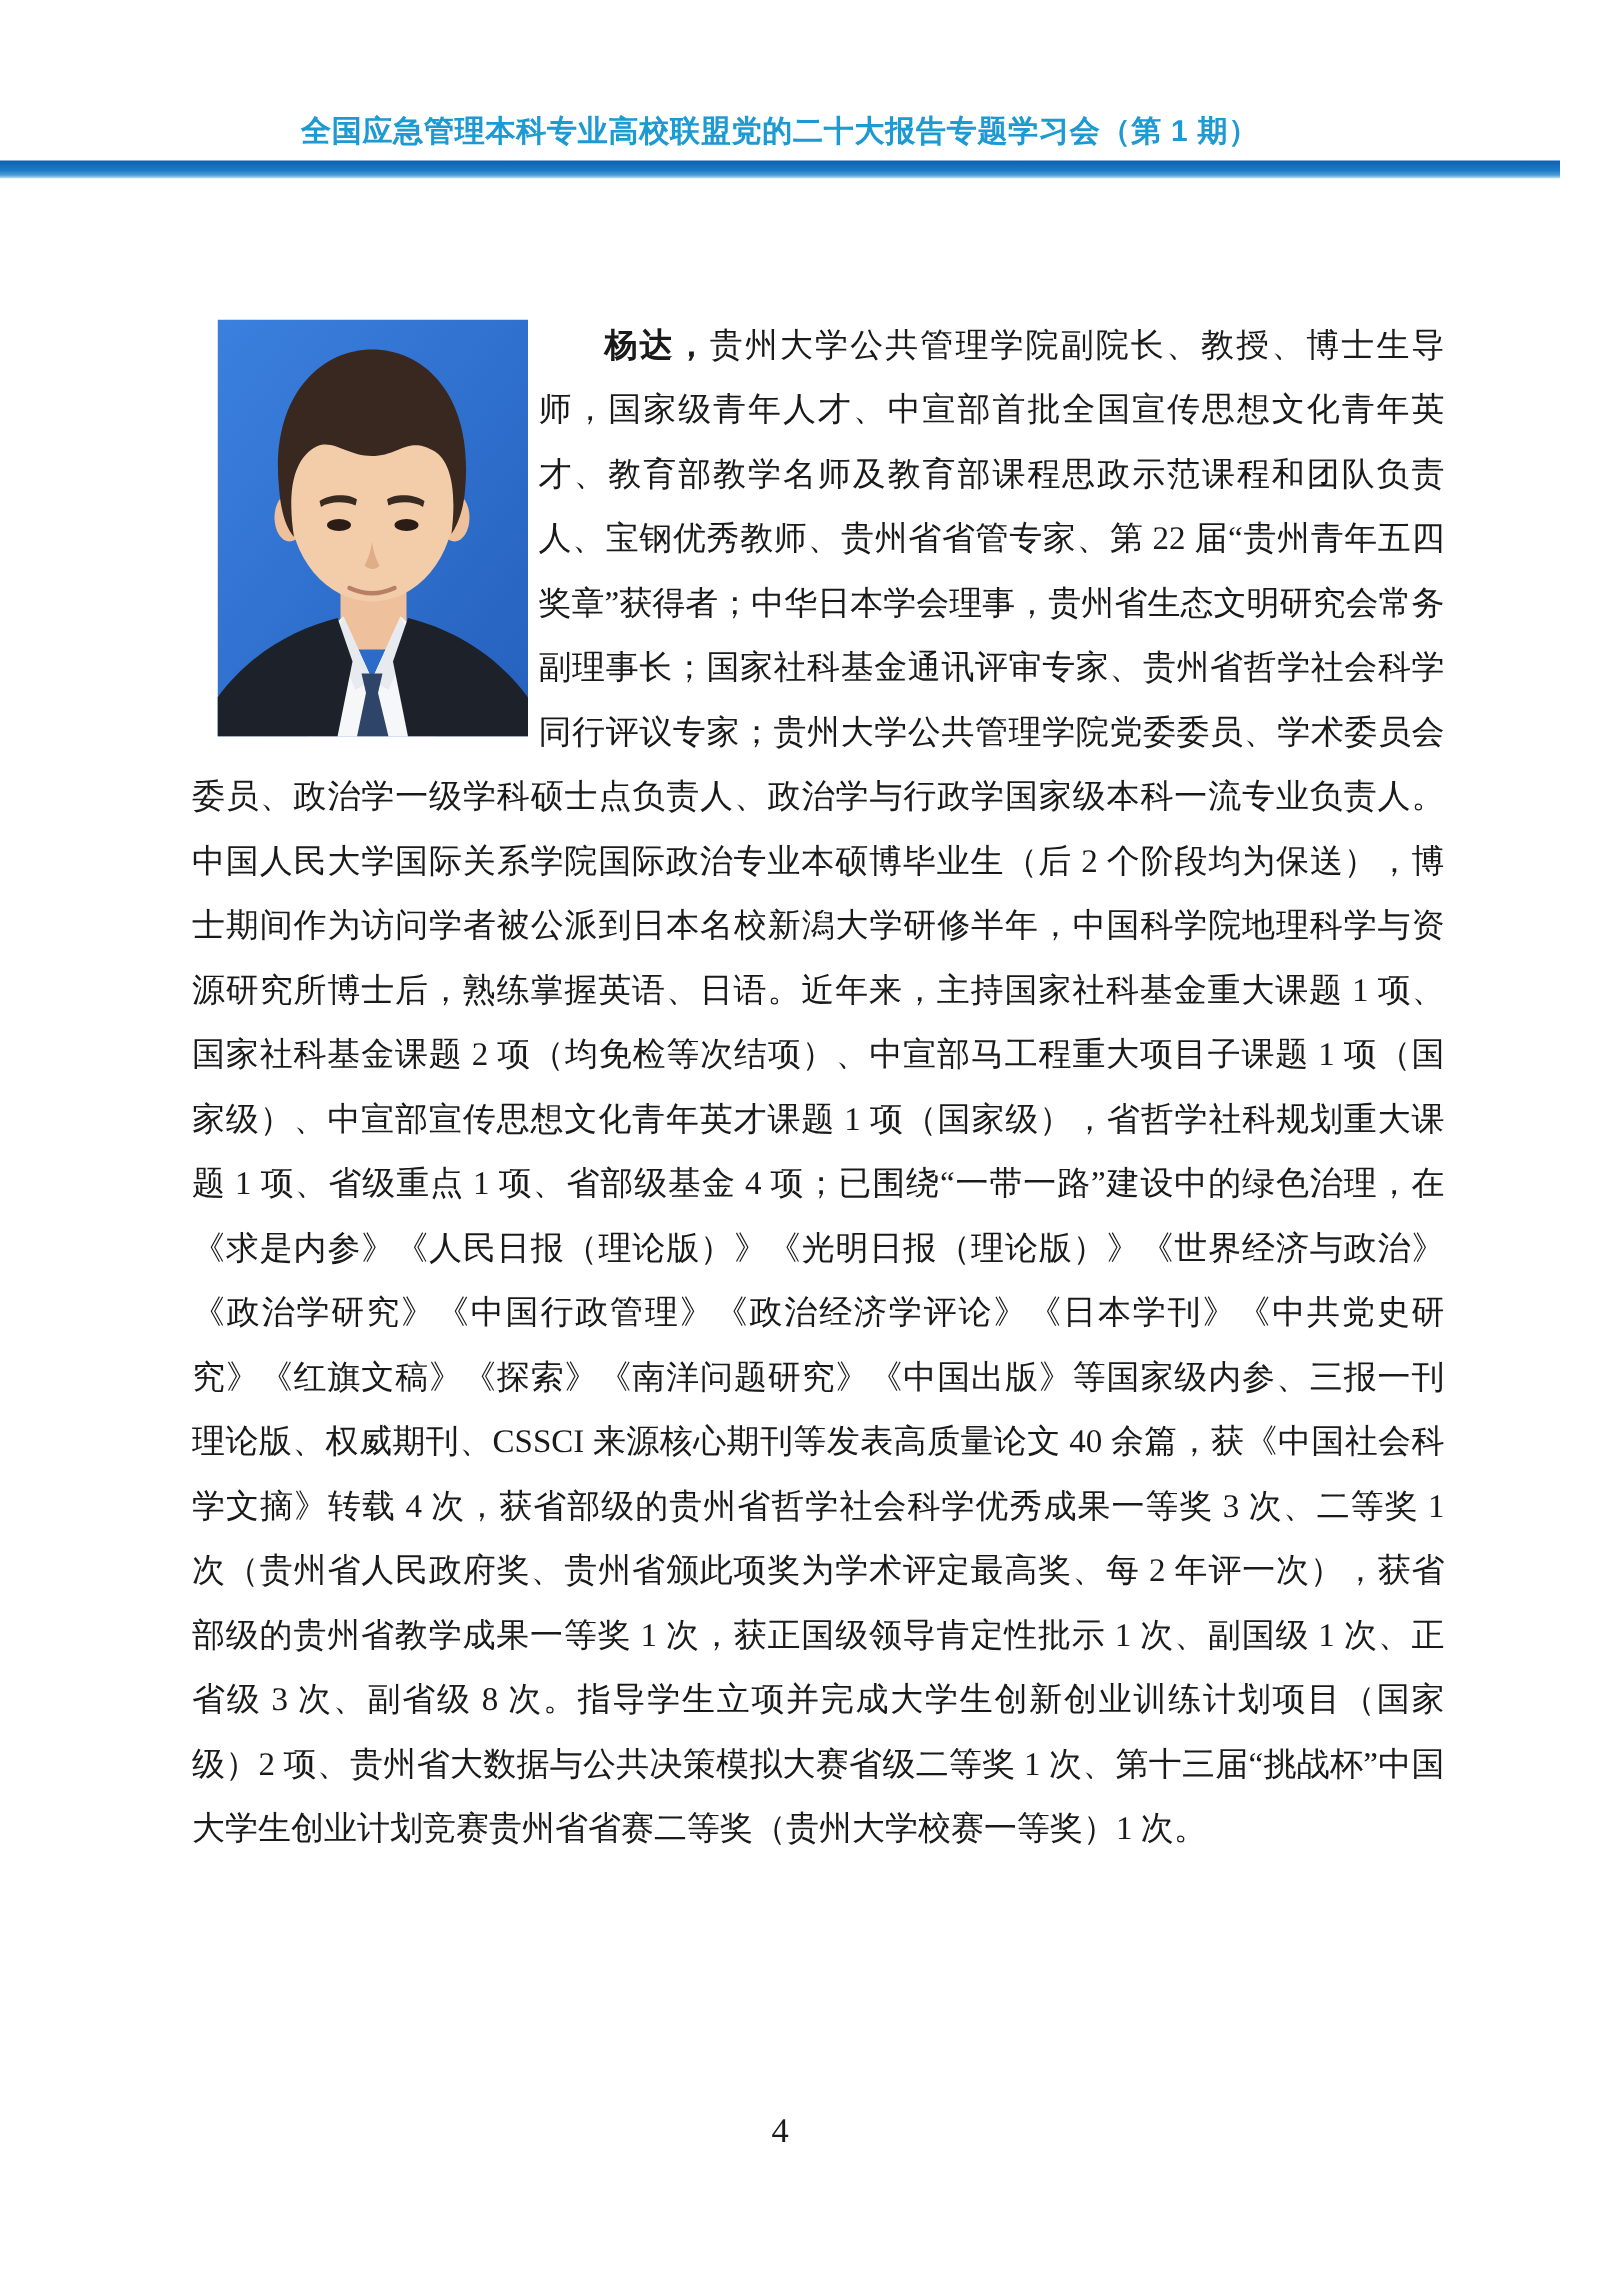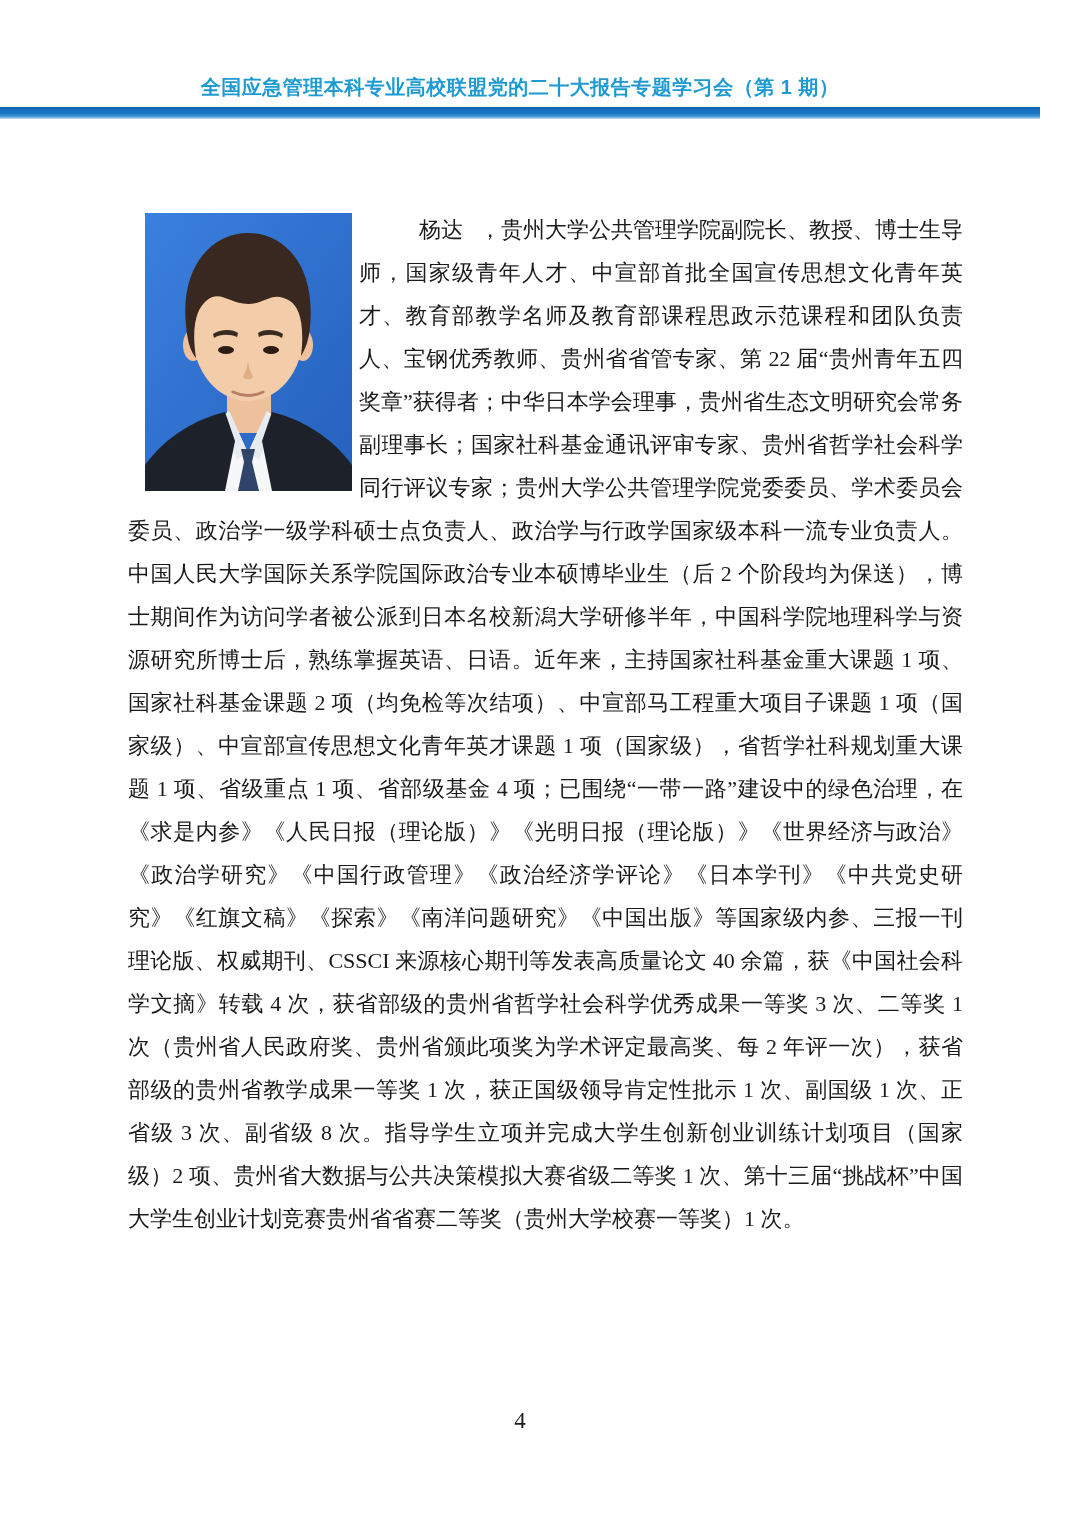--- a/index.html
+++ b/index.html
@@ -39,21 +39,21 @@
     left: 128px;
     width: 835px;
   }
   .bio {
     margin: 0;
     font-size: 22px;
     line-height: 43px;
     text-align: justify;
     text-indent: 44px;
   }
-  .bio b { font-weight: normal; margin-left: 16px; }
+  .bio b { font-weight: bold; }
   .photo-wrap {
     float: left;
     width: 207px;
     height: 278px;
     margin: 5px 7px 9px 17px;
     display: block;
   }
   .photo-wrap svg { display: block; width: 207px; height: 278px; }
   .footer-pagenum {
     position: absolute;

